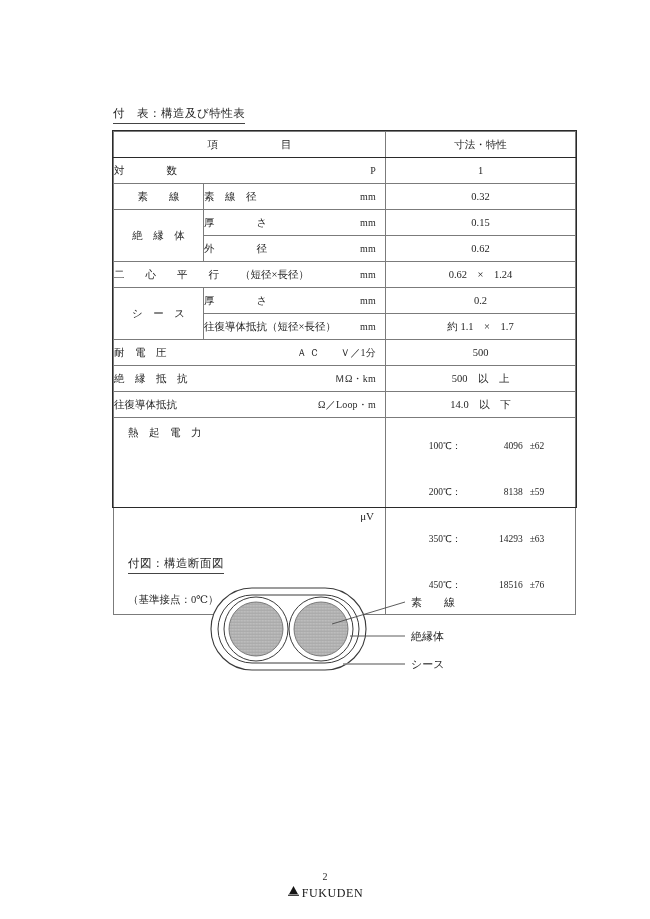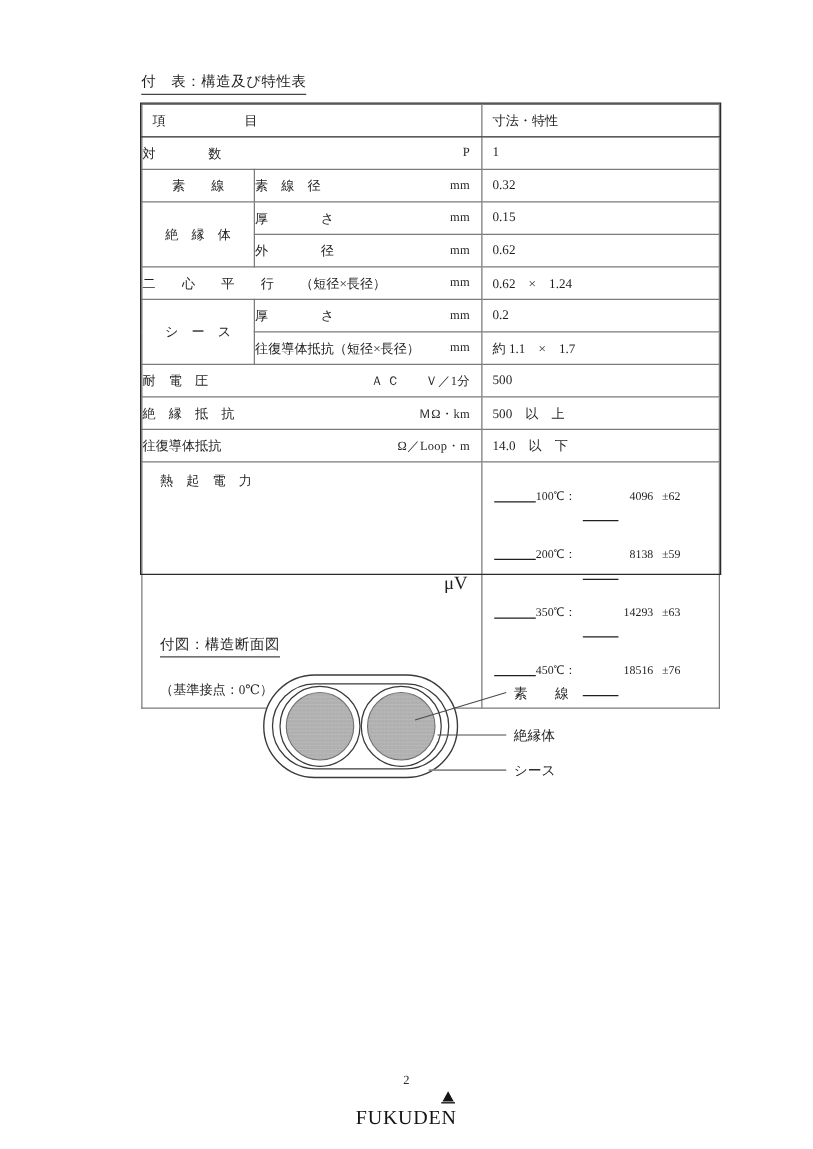--- a/index.html
+++ b/index.html
@@ -13,20 +13,21 @@
     height: 919px;
     position: relative;
     font-family: "Liberation Serif", "DejaVu Serif", serif;
     color: #1a1a1a;
     overflow: hidden;
   }
 
   .page {
     position: absolute;
     inset: 0;
+    margin-top: 48px;
   }
 
   
   .section-title {
     position: absolute;
     font-size: 11.5px;
     letter-spacing: 0.5px;
     color: #1f1f1f;
     border-bottom: 1px solid #444;
     padding-bottom: 2px;
@@ -64,21 +65,21 @@
     height: 376px;
     border: 1.6px solid #2a2a2a;
     pointer-events: none;
   }
 
   .cell-inner {
     display: block;
     padding: 0 8px;
     white-space: pre;
   }
-  .c-center { }
+  .c-center { text-align: center; }
 
   
   .row-flex {
     display: flex;
     align-items: center;
     justify-content: space-between;
     padding: 0 9px 0 0;
     height: 100%;
     white-space: pre;
   }
@@ -118,34 +119,33 @@
     position: absolute;
     left: 14px;
     bottom: 7px;
     white-space: pre;
   }
   .emf-unit {
     position: absolute;
     right: 11px;
     top: 50%;
     transform: translateY(-50%);
-    font-size: 15px;
+    font-size: 11px;
     white-space: pre;
   }
   .emf-values {
     padding: 5px 0 5px 0;
     line-height: 15.5px;
     font-size: 9.5px;
     text-align: center;
   }
   .emf-line {
     display: block;
     white-space: pre;
     font-family: "Liberation Serif", serif;
-    text-decoration: underline;
   }
   .emf-line .t { display: inline-block; width: 48px; text-align: left; }
   .emf-line .v { display: inline-block; width: 46px; text-align: right; }
   .emf-line .e { display: inline-block; width: 36px; text-align: left; padding-left: 7px; }
 
   
   .figure-wrap {
     position: absolute;
     left: 200px;
     top: 528px;
@@ -164,25 +164,24 @@
   }
   .page-number {
     font-size: 10px;
     color: #2a2a2a;
     line-height: 12px;
   }
   .brand {
     display: inline-flex;
     align-items: flex-end;
     gap: 2px;
-    font-size: 16px;
+    font-size: 12px;
     letter-spacing: 0.6px;
     color: #151515;
     line-height: 13px;
-    flex-direction: column;
   }
   .brand-mark { display: inline-block; }
 </style>
 </head>
 <body>
 
 <div class="page">
 
   <div class="section-title" id="table-title">付　表：構造及び特性表</div>
 

